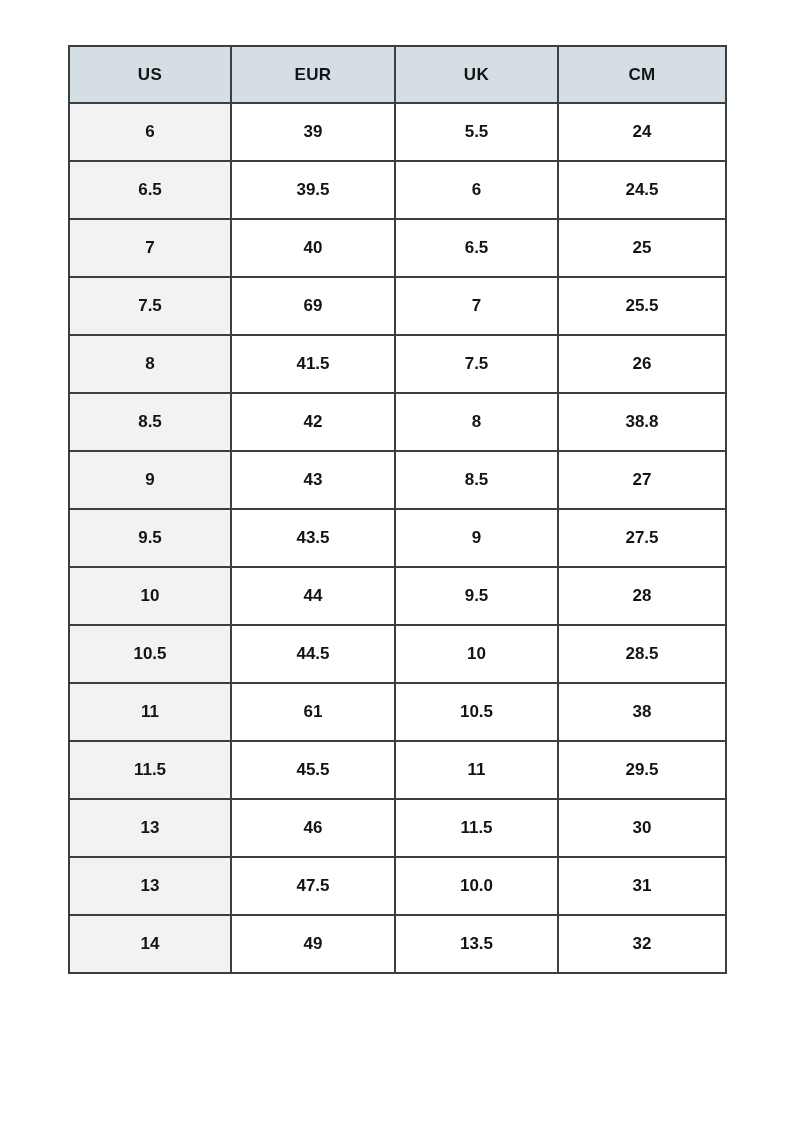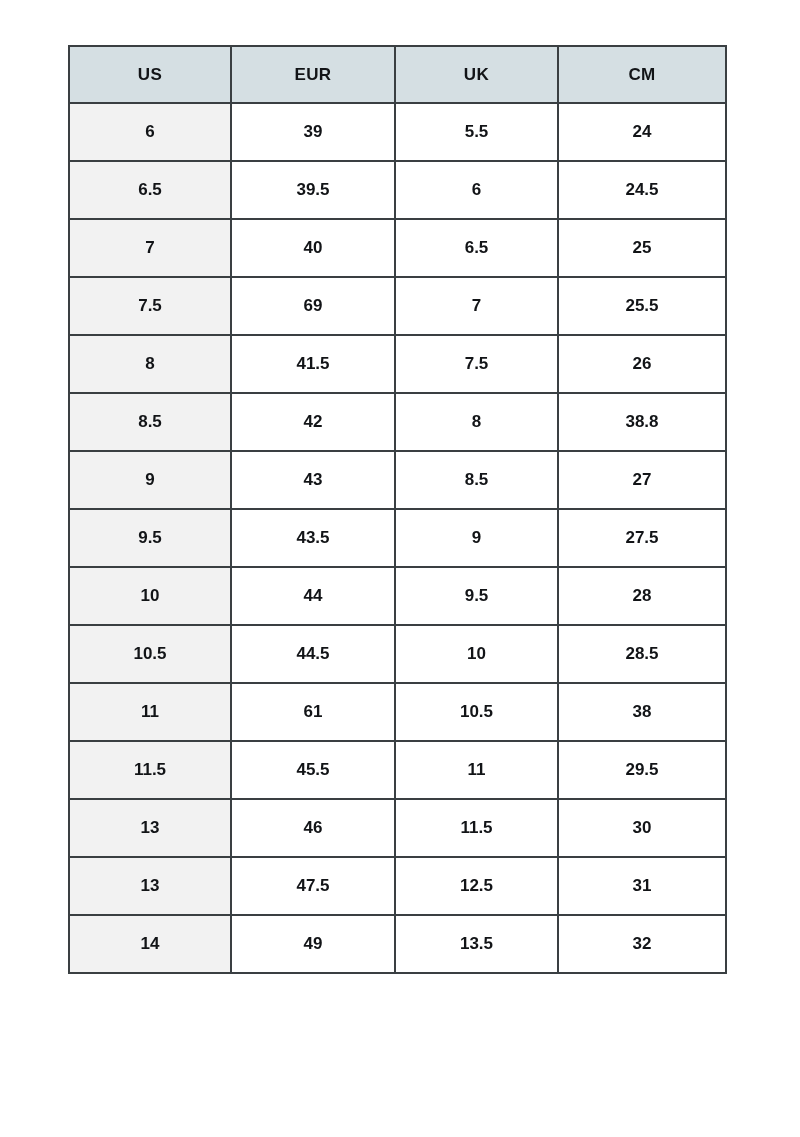--- a/index.html
+++ b/index.html
@@ -163,21 +163,21 @@
           </tr>
           <tr>
             <td class="us-cell">13</td>
             <td>46</td>
             <td>11.5</td>
             <td>30</td>
           </tr>
           <tr>
             <td class="us-cell">13</td>
             <td>47.5</td>
-            <td>12.5</td>
+            <td>10.0</td>
             <td>31</td>
           </tr>
           <tr>
             <td class="us-cell">14</td>
             <td>49</td>
             <td>13.5</td>
             <td>32</td>
           </tr>
         </tbody>
     </table>

